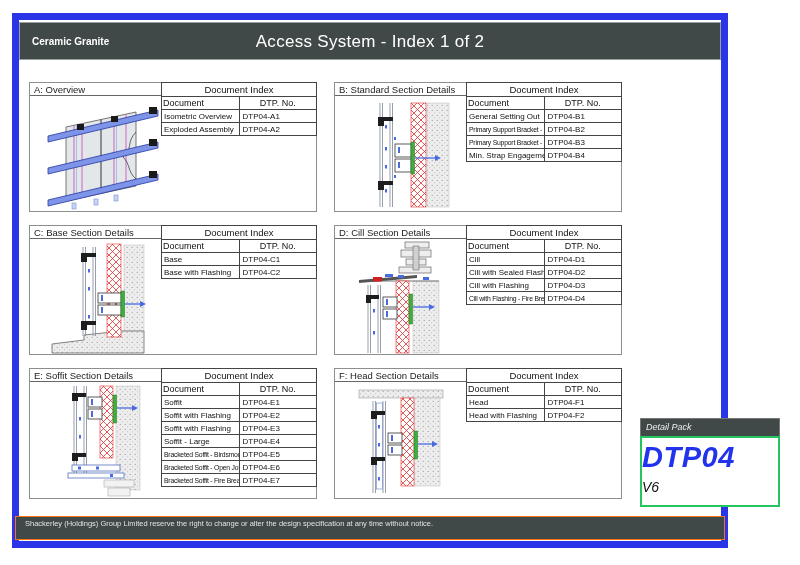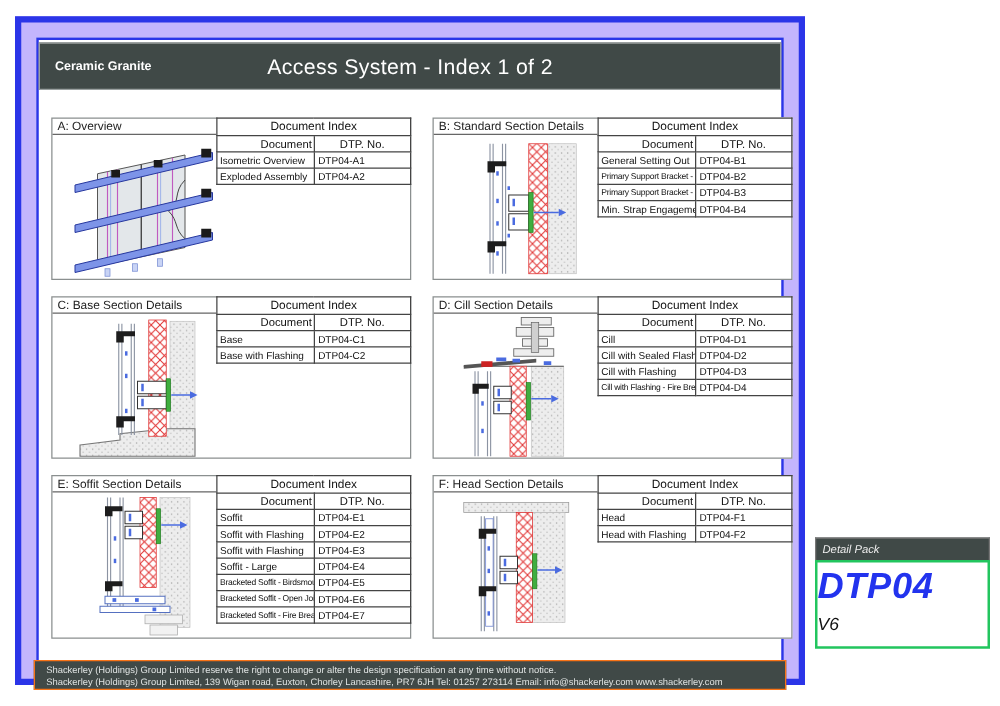--- a/index.html
+++ b/index.html
@@ -2,22 +2,22 @@
 <html><head>
 <meta charset="utf-8">
 <style>
   html,body{margin:0;padding:0;}
   body{
     width:800px;height:565px;position:relative;background:#ffffff;
     font-family:"Liberation Sans", sans-serif;overflow:hidden;
     -webkit-font-smoothing:antialiased;
   }
   .frame{
-    position:absolute;left:12px;top:13px;width:632px;height:535px;
-    box-sizing:border-box;border:5px solid #2b35e8;padding:12px;background:#c4b5fd;
+    position:absolute;left:12px;top:13px;width:716px;height:535px;
+    box-sizing:border-box;border:5px solid #2b35e8;padding:0;background:#0c4a6e;
   }
   .frame-inner{
     position:relative;width:100%;height:100%;box-sizing:border-box;
     border:2px solid #2b35e8;background:#fff;
   }
   
   .titlebar{
     position:absolute;left:0;right:0;top:2px;height:38px;
     background:#404947;border:1px solid #9aa0a0;box-sizing:border-box;
   }
@@ -43,21 +43,21 @@
   .index-table{
     position:absolute;top:-1px;right:-1px;width:156px;
     border-collapse:collapse;table-layout:fixed;background:#fff;
   }
   .index-table th,.index-table td{
     border:1px solid #444;box-sizing:border-box;overflow:hidden;white-space:nowrap;margin-top:24px;
   }
   .idx-title{
     font-size:9.5px;font-weight:normal;text-align:center;height:13px;color:#111;
   }
-  .col-doc{width:108px;font-size:9px;font-weight:normal;text-align:right;height:12px;color:#111;}
+  .col-doc{width:108px;font-size:9px;font-weight:normal;text-align:left;height:12px;color:#111;}
   .col-no{width:48px;font-size:9px;font-weight:normal;text-align:center;color:#111;}
   .index-table td{height:13px;font-size:8px;color:#111;padding:1px 2px;}
   .index-table td.c-no{padding-left:3px;}
   .index-table td.squeeze{font-size:6.8px;letter-spacing:-0.2px;}
   
   .detail-pack{position:absolute;left:621px;top:398px;width:140px;font-style:italic;}
   .dp-header{
     background:#404947;color:#eee;font-size:9px;padding:3px 5px 2px 5px;height:12px;
     border:1px solid #777;border-bottom:none;box-sizing:content-box;
   }
@@ -533,17 +533,16 @@
   <div class="detail-pack">
     <div class="dp-header">Detail Pack</div>
     <div class="dp-body">
       <div class="dp-code">DTP04</div>
       <div class="dp-version">V6</div>
     </div>
   </div>
 
   <div class="footer">
     <div>Shackerley (Holdings) Group Limited reserve the right to change or alter the design specification at any time without notice.</div>
-    <div>Shackerley (Holdings) Group Limited, 139 Wigan road, Euxton, Chorley Lancashire, PR7 6JH Tel: 01257 273114 Email: info@shackerley.com  www.shackerley.com</div>
   </div>
 
 </div>
 </div>
 
 </body></html>

